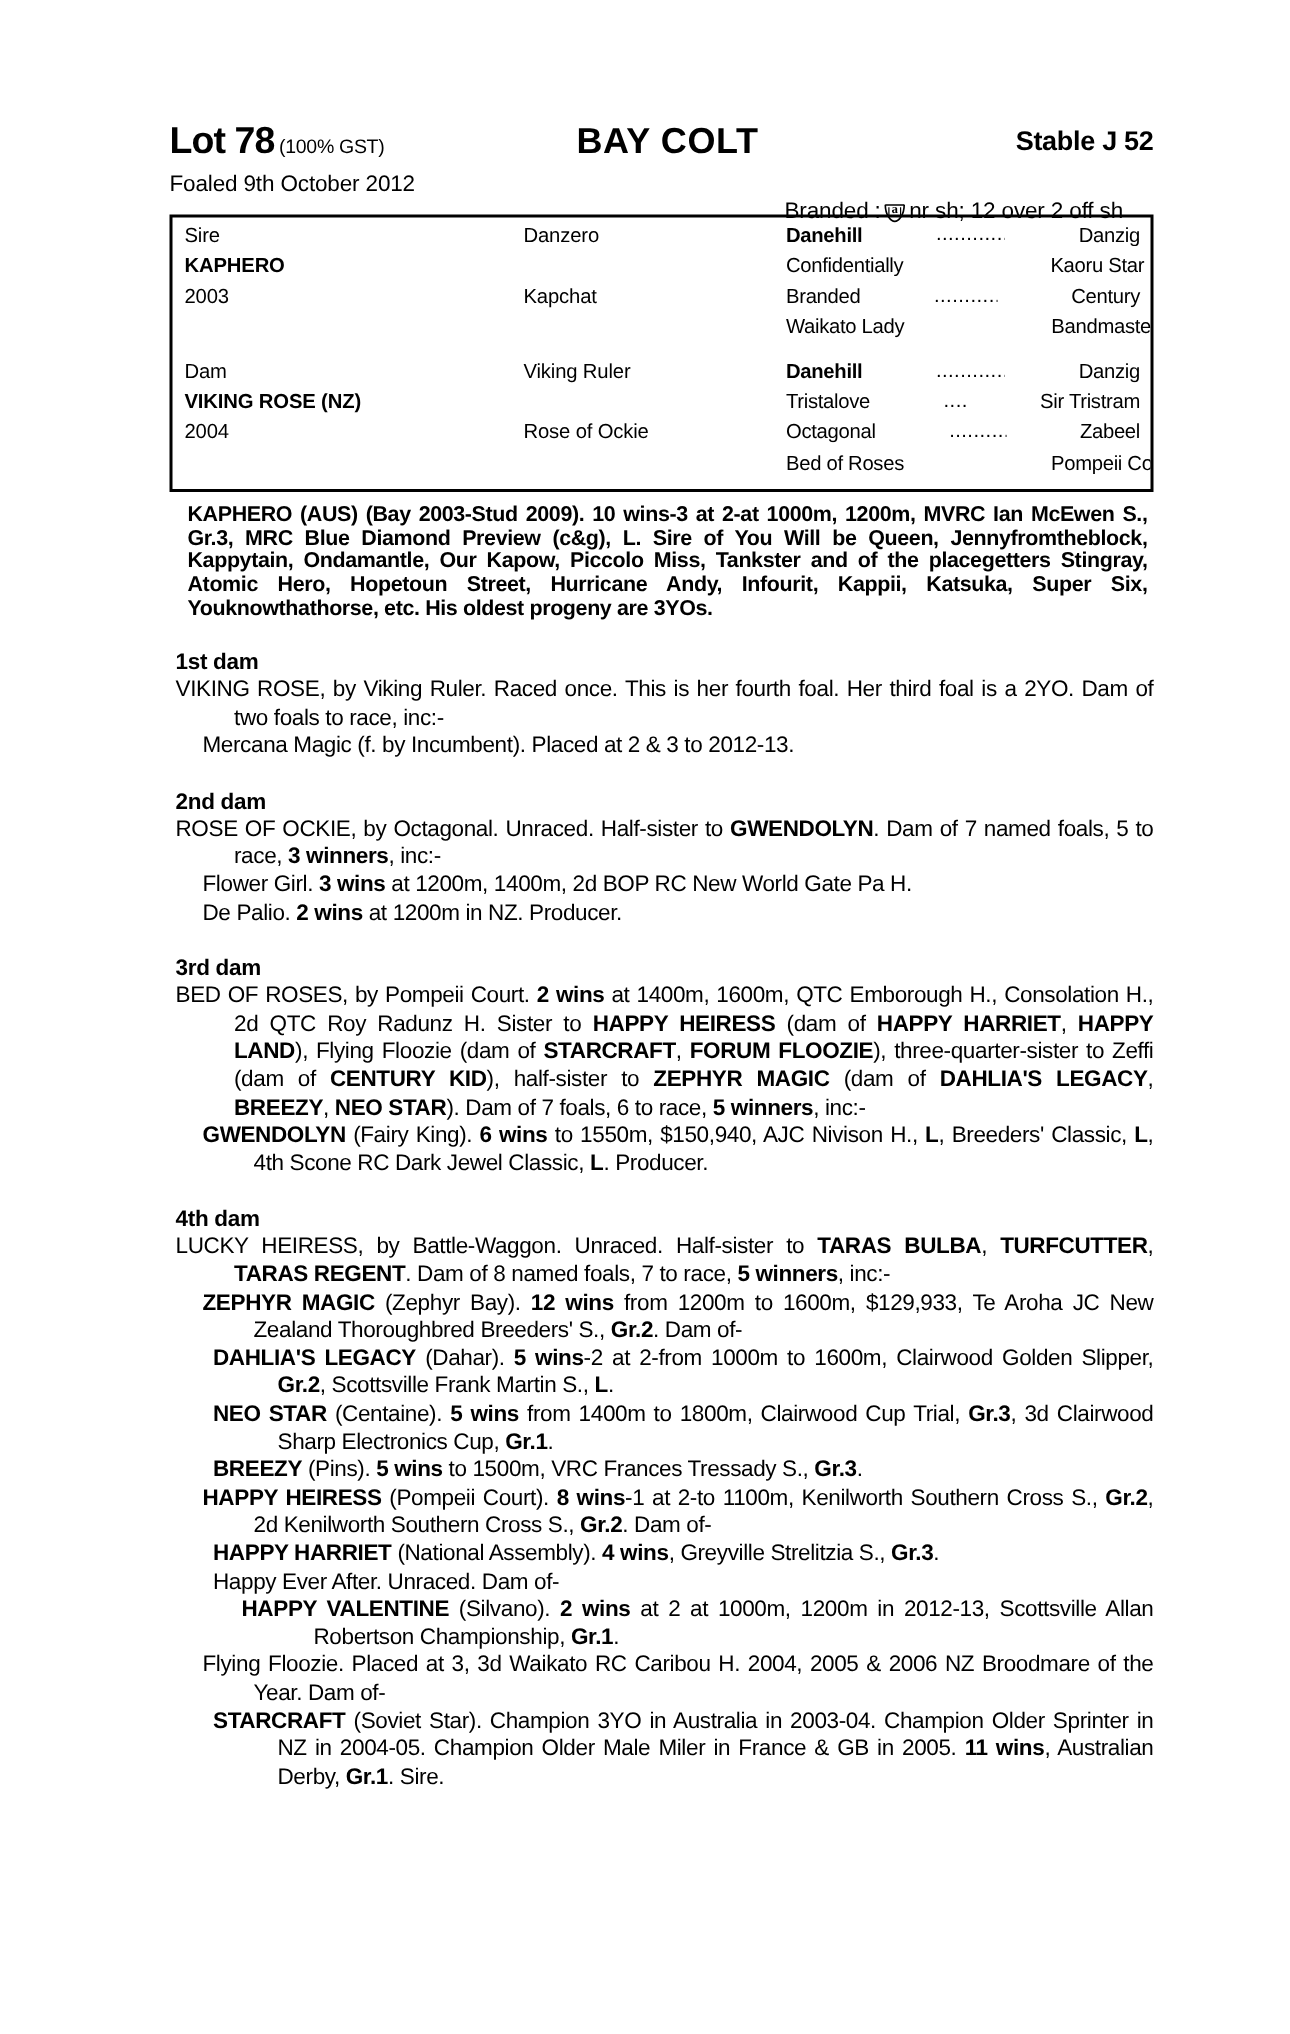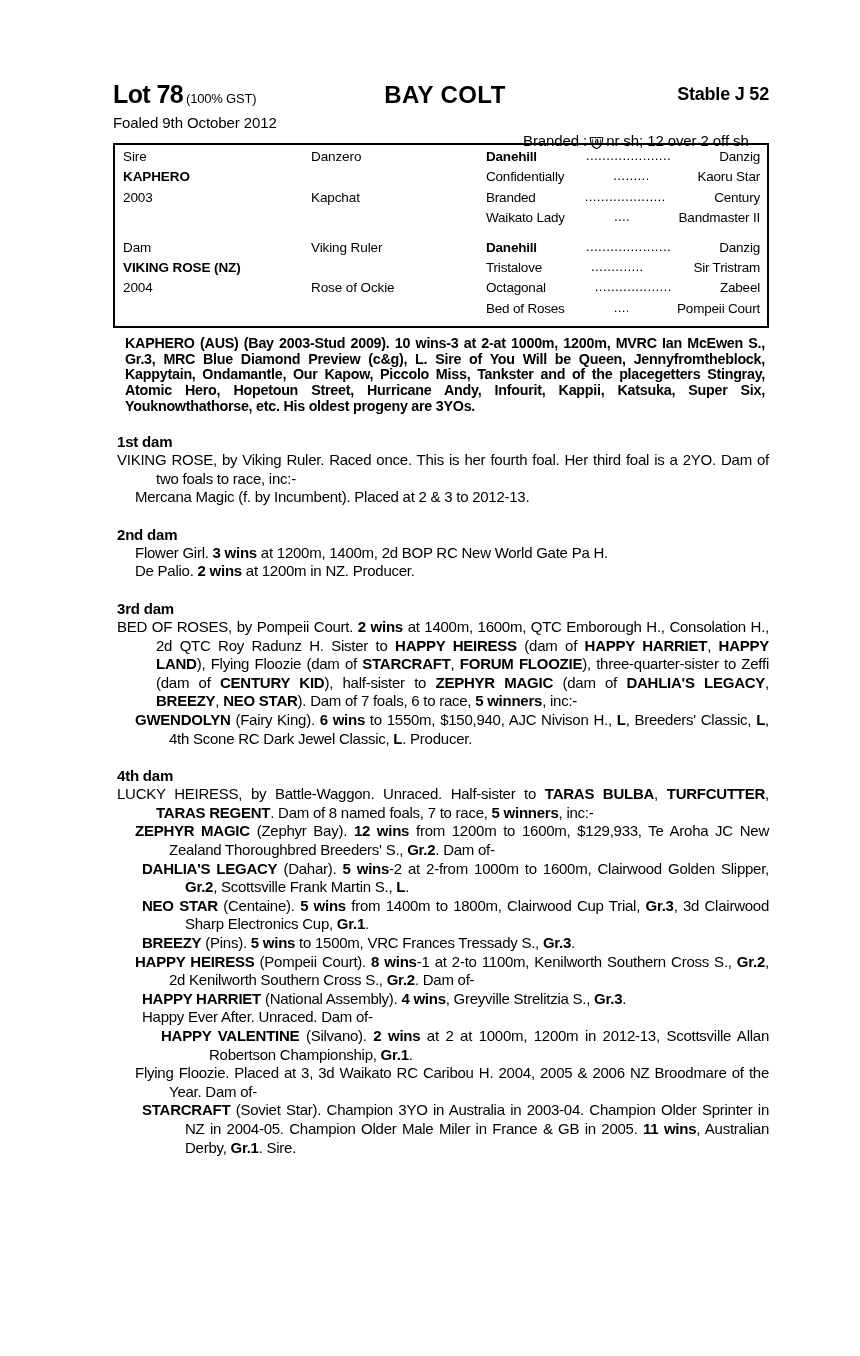--- a/index.html
+++ b/index.html
@@ -187,20 +187,21 @@
     font-size: 13.5px;
     letter-spacing: -0.1px;
     white-space: nowrap;
   }
   .ped-c2 {
     width: 175px;
     flex: 0 0 175px;
     font-size: 13.5px;
     letter-spacing: -0.1px;
     white-space: nowrap;
+    margin-left: 38px;
   }
   .ped-c3 {
     flex: 1 1 auto;
     position: relative;
     font-size: 13.5px;
     letter-spacing: -0.2px;
     display: flex;
     align-items: baseline;
     white-space: nowrap;
     padding-right: 7px;
@@ -361,20 +362,21 @@
         </div>
       </div>
 
     <div class="sire-para">KAPHERO (AUS) (Bay 2003-Stud 2009). 10 wins-3 at 2-at 1000m, 1200m, MVRC Ian McEwen S., Gr.3, MRC Blue Diamond Preview (c&amp;g), L. Sire of You Will be Queen, Jennyfromtheblock, Kappytain, Ondamantle, Our Kapow, Piccolo Miss, Tankster and of the placegetters Stingray, Atomic Hero, Hopetoun Street, Hurricane Andy, Infourit, Kappii, Katsuka, Super Six, Youknowthathorse, etc. His oldest progeny are 3YOs.</div>
 
     <div id="dam-sections">
         <div class="dam-head">1st dam</div>
         <div class="p hang1">VIKING ROSE, by Viking Ruler. Raced once. This is her fourth foal. Her third foal is a 2YO. Dam of two foals to race, inc:-</div>
         <div class="p hang2">Mercana Magic (f. by Incumbent). Placed at 2 &amp; 3 to 2012-13.</div>
         <div class="dam-head">2nd dam</div>
+        <div class="p hang1">ROSE OF OCKIE, by Octagonal. Unraced. Half-sister to <b>GWENDOLYN</b>. Dam of 7 named foals, 5 to race, <b>3 winners</b>, inc:-</div>
         <div class="p hang2">Flower Girl. <b>3 wins</b> at 1200m, 1400m, 2d BOP RC New World Gate Pa H.</div>
         <div class="p hang2">De Palio. <b>2 wins</b> at 1200m in NZ. Producer.</div>
         <div class="dam-head">3rd dam</div>
         <div class="p hang1">BED OF ROSES, by Pompeii Court. <b>2 wins</b> at 1400m, 1600m, QTC Emborough H., Consolation H., 2d QTC Roy Radunz H. Sister to <b>HAPPY HEIRESS</b> (dam of <b>HAPPY HARRIET</b>, <b>HAPPY LAND</b>), Flying Floozie (dam of <b>STARCRAFT</b>, <b>FORUM FLOOZIE</b>), three-quarter-sister to Zeffi (dam of <b>CENTURY KID</b>), half-sister to <b>ZEPHYR MAGIC</b> (dam of <b>DAHLIA'S LEGACY</b>, <b>BREEZY</b>, <b>NEO STAR</b>). Dam of 7 foals, 6 to race, <b>5 winners</b>, inc:-</div>
         <div class="p hang2"><b>GWENDOLYN</b> (Fairy King). <b>6 wins</b> to 1550m, $150,940, AJC Nivison H., <b>L</b>, Breeders' Classic, <b>L</b>, 4th Scone RC Dark Jewel Classic, <b>L</b>. Producer.</div>
         <div class="dam-head">4th dam</div>
         <div class="p hang1">LUCKY HEIRESS, by Battle-Waggon. Unraced. Half-sister to <b>TARAS BULBA</b>, <b>TURFCUTTER</b>, <b>TARAS REGENT</b>. Dam of 8 named foals, 7 to race, <b>5 winners</b>, inc:-</div>
         <div class="p hang2"><b>ZEPHYR MAGIC</b> (Zephyr Bay). <b>12 wins</b> from 1200m to 1600m, $129,933, Te Aroha JC New Zealand Thoroughbred Breeders' S., <b>Gr.2</b>. Dam of-</div>
         <div class="p hang3"><b>DAHLIA'S LEGACY</b> (Dahar). <b>5 wins</b>-2 at 2-from 1000m to 1600m, Clairwood Golden Slipper, <b>Gr.2</b>, Scottsville Frank Martin S., <b>L</b>.</div>
         <div class="p hang3"><b>NEO STAR</b> (Centaine). <b>5 wins</b> from 1400m to 1800m, Clairwood Cup Trial, <b>Gr.3</b>, 3d Clairwood Sharp Electronics Cup, <b>Gr.1</b>.</div>

